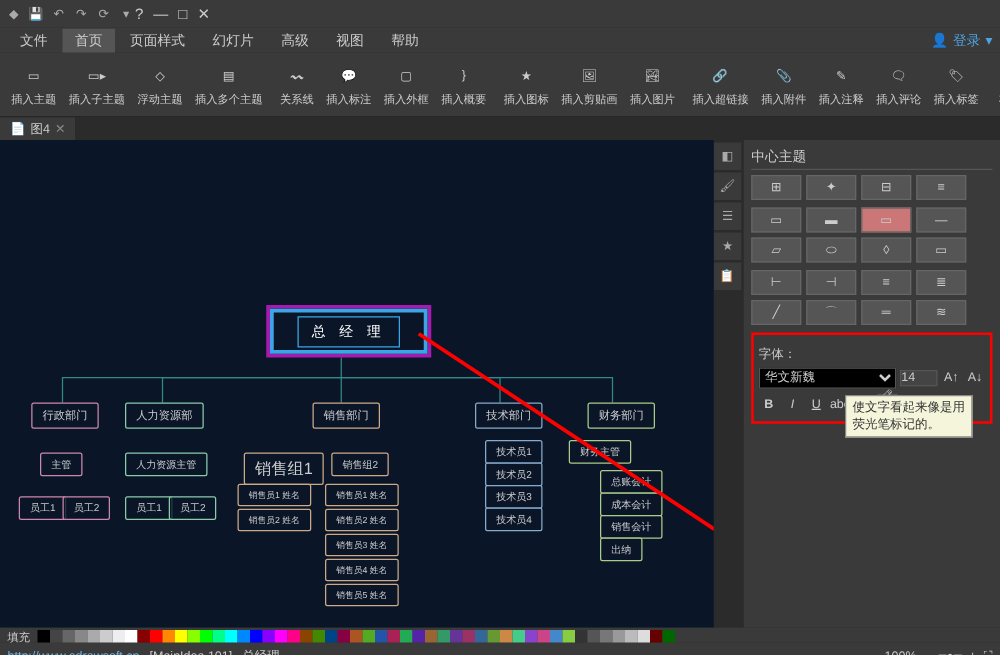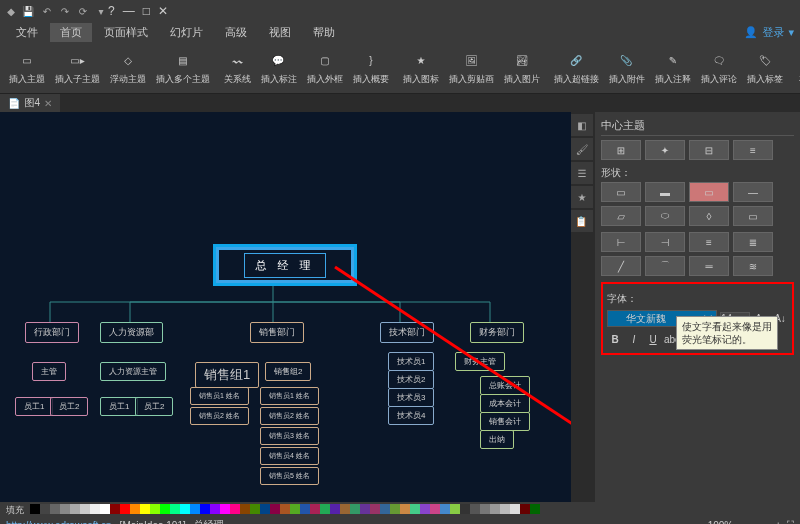--- a/index.html
+++ b/index.html
@@ -27,31 +27,31 @@
 .sidepanel{width:229px;background:#3a3a3a;display:flex}
 .side-tabs{width:24px;background:#2b2b2b;display:flex;flex-direction:column;gap:2px;padding-top:2px}
 .side-tab{width:22px;height:22px;background:#3a3a3a;display:flex;align-items:center;justify-content:center;cursor:pointer;color:#aaa}
 .side-content{flex:1;padding:4px 6px;overflow:hidden}
 .side-title{font-size:11px;color:#ccc;padding:2px 0;border-bottom:1px solid #555;margin-bottom:4px}
 .shape-grid{display:flex;flex-wrap:wrap;gap:4px;margin-bottom:6px}
 .shape-cell{width:40px;height:20px;background:#555;border:1px solid #666;cursor:pointer;display:flex;align-items:center;justify-content:center}
 .section-lbl{font-size:10px;color:#ccc;margin:2px 0}
 .font-section{border:2px solid #ff0000;padding:6px 4px;margin-top:4px}
 .font-row{display:flex;align-items:center;gap:3px;margin-top:4px}
-.font-select{background:#0369a1;border:1px solid #555;color:#ccc;font-size:10px;padding:1px 14px;flex:1}
+.font-select{background:#000000;border:1px solid #555;color:#ccc;font-size:10px;padding:1px 0;flex:1}
 .font-size{width:30px;background:#444;border:1px solid #555;color:#ccc;font-size:10px}
 .font-btn{width:16px;height:16px;display:flex;align-items:center;justify-content:center;color:#ccc;cursor:pointer;font-size:10px}
 .tooltip{position:absolute;background:#f5f5dc;border:1px solid #888;padding:3px 5px;font-size:10px;color:#333;right:22px;top:316px;z-index:10;line-height:1.3}
 .statusbar{height:22px;background:#3a3a3a;display:flex;align-items:center;padding:0 6px;font-size:10px;gap:8px}
 .statusbar .link{color:#6fb3e8;text-decoration:underline}
 .statusbar .right{margin-left:auto;display:flex;align-items:center;gap:6px}
 .color-strip{height:12px;display:flex;padding:2px 6px;background:#3a3a3a}
 .color-strip .sw{width:10px;height:10px;cursor:pointer}
 .node{position:absolute;border:1px solid;padding:3px 8px;font-size:9px;color:#ccc;background:rgba(10,22,40,0.8);border-radius:2px;white-space:nowrap}
-.root-node{position:absolute;left:213px;top:132px;width:144px;height:42px;border:3px solid #0ea5e9;z-index:5}
+.root-node{position:absolute;left:213px;top:132px;width:132px;height:42px;border:3px solid #a21caf;z-index:5}
 .root-inner{width:100%;height:100%;border:3px solid #3ca5e8;display:flex;align-items:center;justify-content:center;background:#0a1628}
 .root-inner2{border:1px solid #3ca5e8;padding:4px 10px;color:#fff;font-size:11px;letter-spacing:4px}
 .red-arrow{position:absolute;z-index:6}
 svg.connections{position:absolute;top:0;left:0;width:100%;height:100%;pointer-events:none}
 </style>
 </head>
 <body>
 
 <div class="titlebar">
   <div class="left-icons">
@@ -229,21 +229,20 @@
       <div class="side-tab">📋</div>
     </div>
     <div class="side-content">
       <div class="side-title">中心主题</div>
       <div class="shape-grid">
         <div class="shape-cell">⊞</div>
         <div class="shape-cell">✦</div>
         <div class="shape-cell">⊟</div>
         <div class="shape-cell">≡</div>
       </div>
-      <div class="section-lbl">形状：</div>
       <div class="shape-grid">
         <div class="shape-cell">▭</div>
         <div class="shape-cell">▬</div>
         <div class="shape-cell" style="background:#c77">▭</div>
         <div class="shape-cell">—</div>
         <div class="shape-cell">▱</div>
         <div class="shape-cell">⬭</div>
         <div class="shape-cell">◊</div>
         <div class="shape-cell">▭</div>
       </div>

